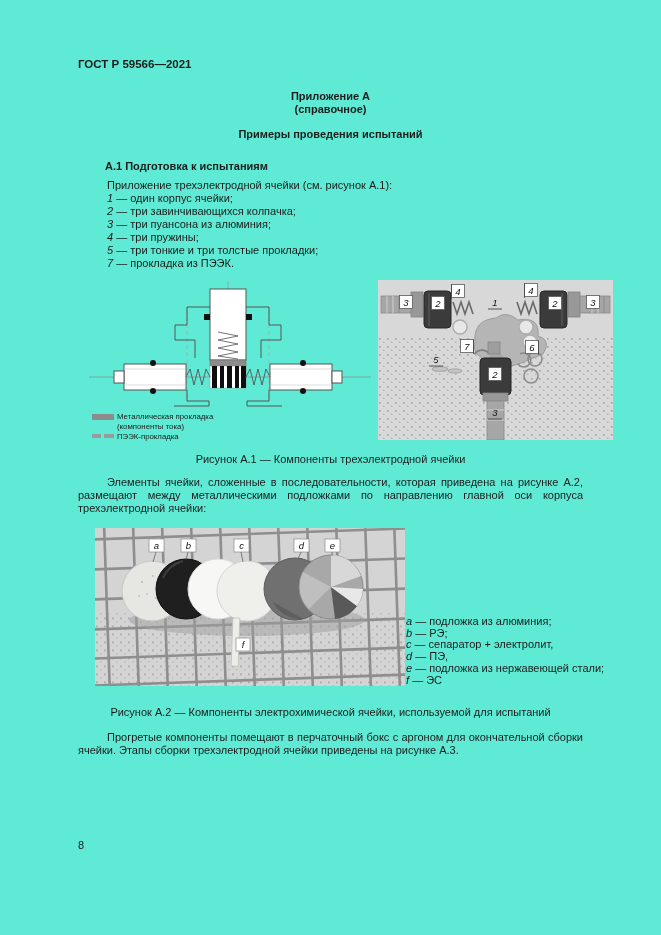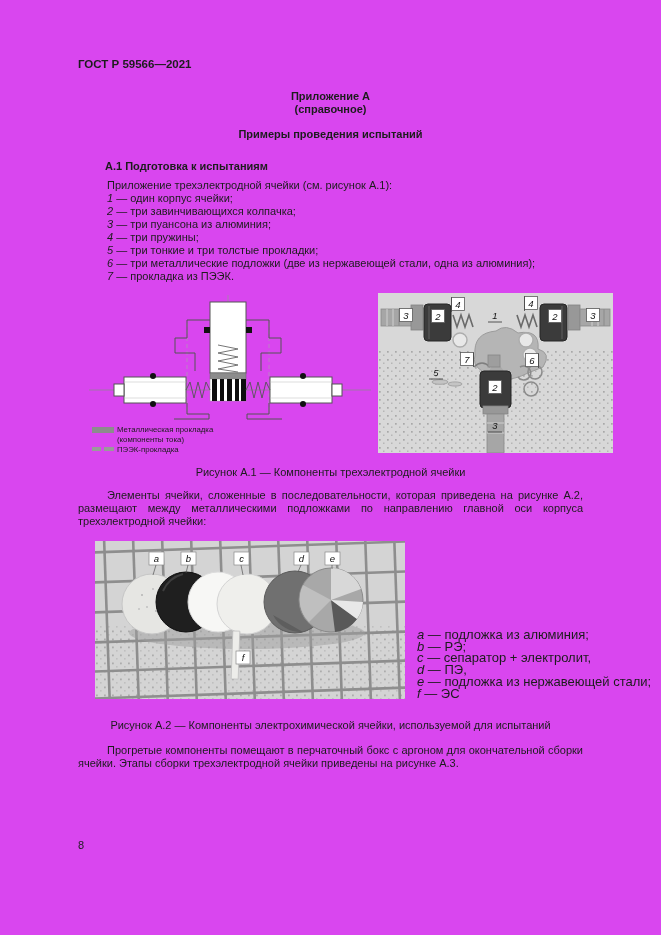--- a/index.html
+++ b/index.html
@@ -1,20 +1,20 @@
 <!DOCTYPE html>
 <html><head>
 <meta charset="utf-8">
 <style>
   * { margin:0; padding:0; box-sizing:border-box; }
   html,body { background:#ffffff; }
   .page {
     position:relative;
     width:661px; height:935px;
-    background:#d946ef;
+    background:#5eead4;
     font-family:"Liberation Sans", sans-serif;
     font-size:11px; line-height:13px;
     color:#1c1c1c;
     padding:58px 78px 0 78px;
     overflow:hidden;
   }
   .doc-header { font-weight:bold; font-size:11.5px; }
   .center { text-align:center; }
   .app-label { font-weight:bold; margin-top:19px; }
   .app-note  { font-weight:bold; }
@@ -42,21 +42,21 @@
   .sw-peek       { width:22px; height:4px; background:linear-gradient(to right,#9a9a9a 0 9px,transparent 9px 12px,#9a9a9a 12px 21px); }
   .fig1-right { width:235px; margin-left:4px; }
 
   .caption { text-align:center; margin-top:10px; }
 
   .p-after-f1 { margin-top:10px; }
 
   
   .fig2 { margin-top:13px; display:flex; align-items:flex-start; }
   .fig2-photo { margin-left:17px; flex:0 0 auto; }
-  .fig2-legend { margin-left:12px; margin-top:88px; font-size:13px; line-height:11.7px; white-space:nowrap; }
+  .fig2-legend { margin-left:1px; margin-top:88px; font-size:11px; line-height:11.7px; white-space:nowrap; }
   .fig2-legend i { font-style:italic; }
   .cap2 { margin-top:17px; }
   .p-last { margin-top:12px; }
 
   .page-num { position:absolute; left:78px; top:839px; font-size:11px; }
 
   svg text { font-family:"Liberation Sans", sans-serif; }
   .lblTxt { font-style:italic; font-size:9.5px; fill:#111; }
 </style>
 </head>
@@ -73,21 +73,20 @@
   <div class="sec-heading">А.1 Подготовка к испытаниям</div>
 
   <div class="para indent intro">Приложение трехэлектродной ячейки (см. рисунок А.1):</div>
 
   <div class="comp-list">
     <div class="comp-item"><i>1</i> <span>— один корпус ячейки;</span></div>
     <div class="comp-item"><i>2</i> <span>— три завинчивающихся колпачка;</span></div>
     <div class="comp-item"><i>3</i> <span>— три пуансона из алюминия;</span></div>
     <div class="comp-item"><i>4</i> <span>— три пружины;</span></div>
     <div class="comp-item"><i>5</i> <span>— три тонкие и три толстые прокладки;</span></div>
-    <div class="comp-item"><i>6</i> <span>— три металлические подложки (две из нержавеющей стали, одна из алюминия);</span></div>
     <div class="comp-item"><i>7</i> <span>— прокладка из ПЭЭК.</span></div>
   </div>
 
   <div class="fig1">
     <div class="fig1-left">
       <svg width="288" height="127" viewBox="0 0 288 127">
         <g stroke="#555" fill="none" stroke-width="1">
 
           <line x1="142" y1="2" x2="142" y2="86" stroke="#999" stroke-width="0.7" stroke-dasharray="7 2.5 1.5 2.5"></line>
 

